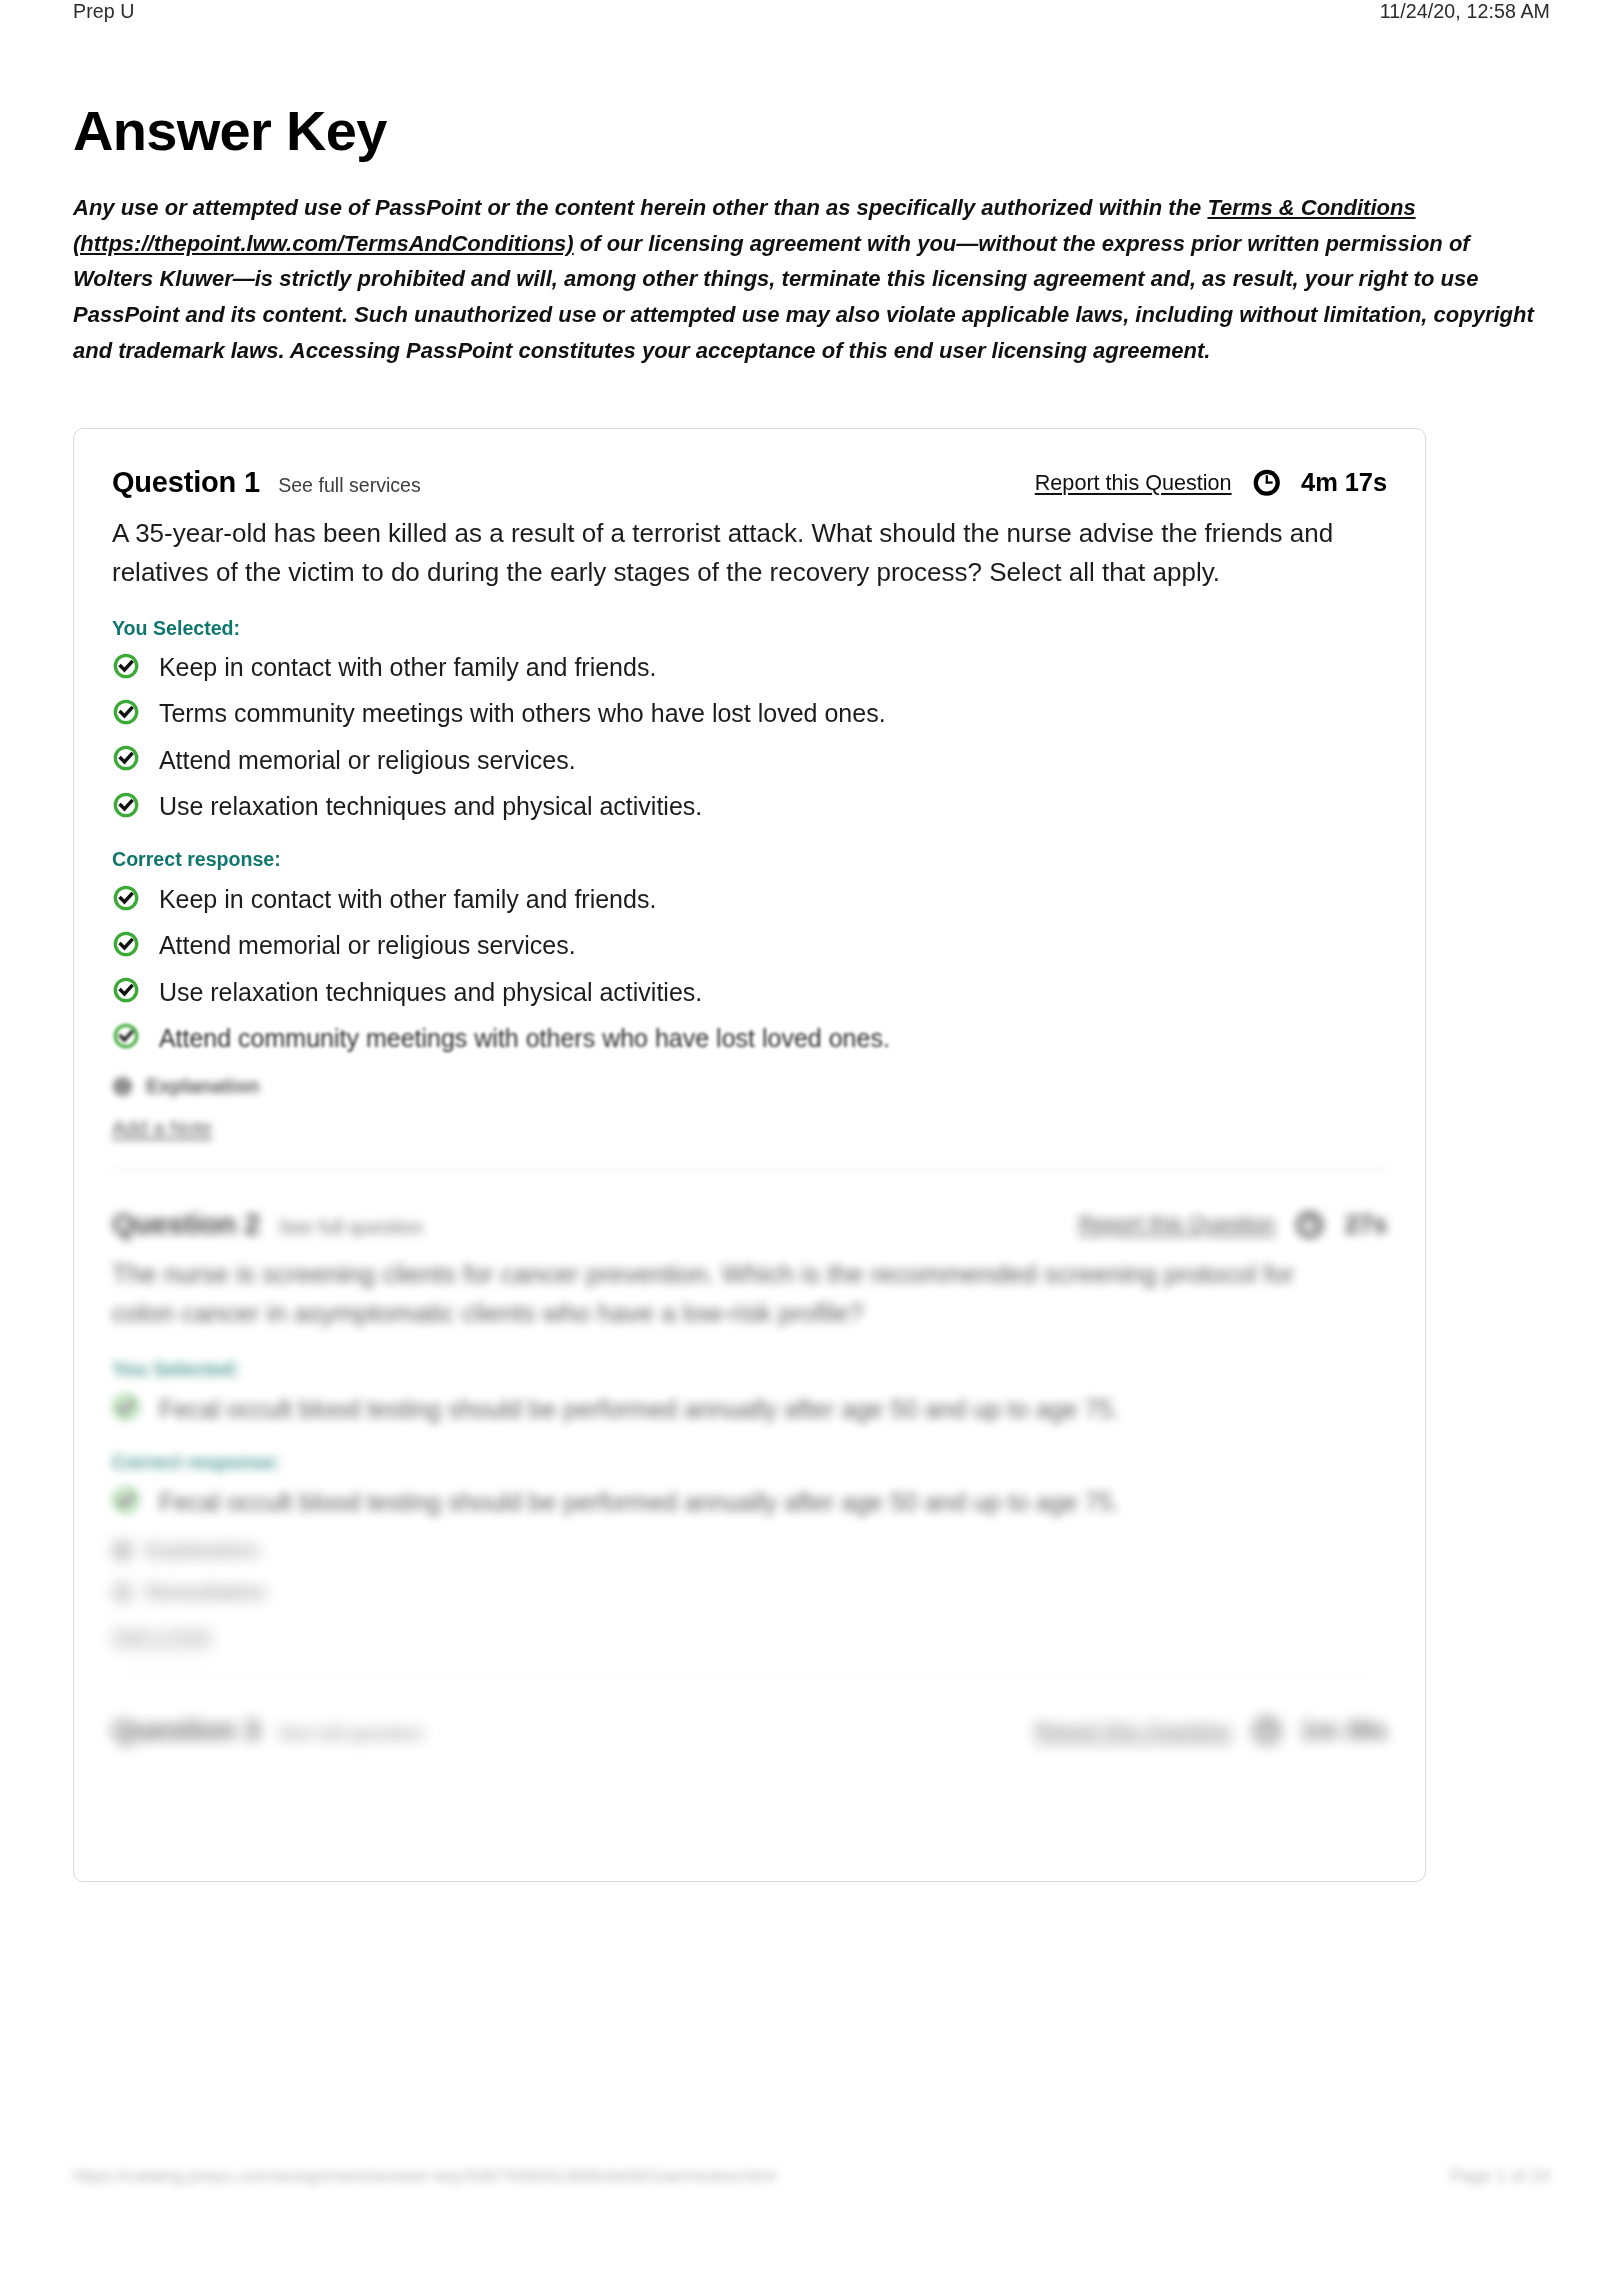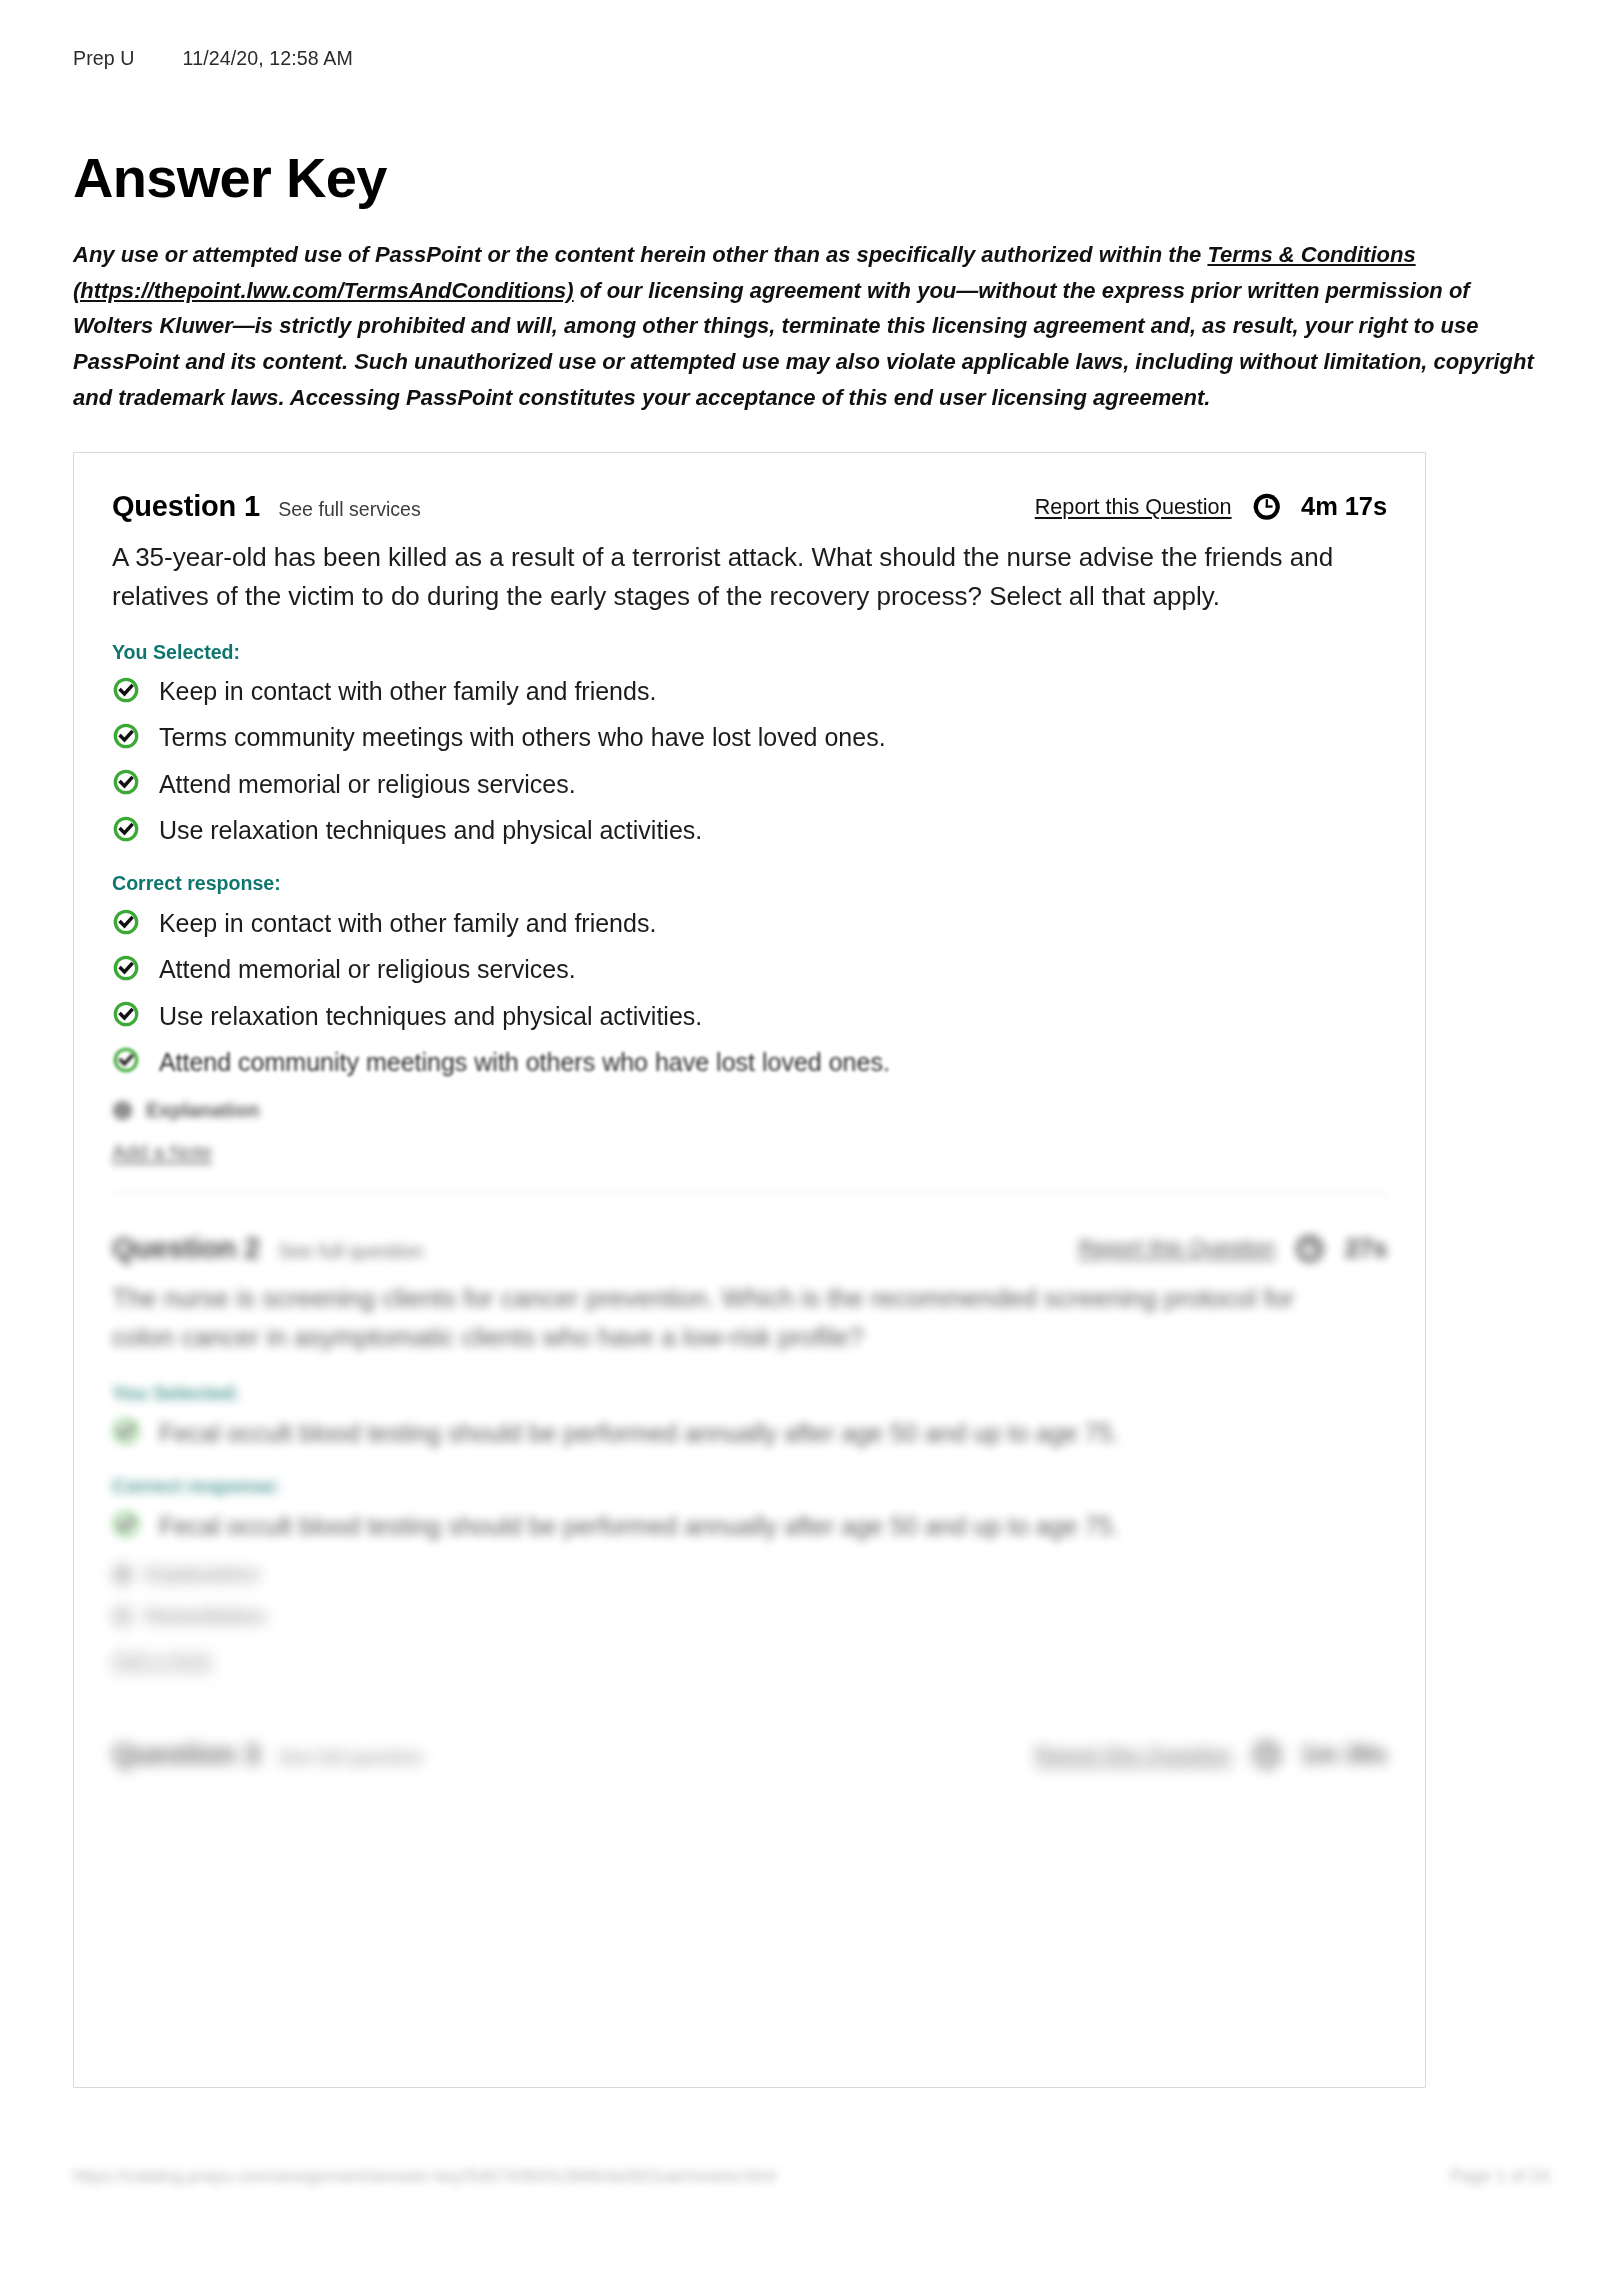--- a/index.html
+++ b/index.html
@@ -21,22 +21,22 @@
     position: relative;
     width: 1623px;
     height: 2295px;
     box-sizing: border-box;
     padding: 0 73px;
   }
 
   
   .doc-header {
     display: flex;
+    justify-content: space-between;
     align-items: baseline;
-    padding-top: 47px;
     font-size: 19.6px;
     color: #2b2b2b;
     letter-spacing: 0.1px;
     gap: 48px;
   }
   .doc-header .right { font-size: 19.6px; }
 
   
   .page-title {
     margin: 80px 0 0 0;
@@ -60,27 +60,27 @@
   }
   .legal a, .legal .lnk {
     color: #111;
     text-decoration: underline;
     text-underline-offset: 2px;
   }
 
   
   .card {
     position: relative;
-    margin-top: 37px;
+    margin-top: 60px;
     border: 1.3px solid #d9d9d9;
-    border-radius: 1px;
+    border-radius: 10px;
     background: #fff;
     box-sizing: border-box;
     width: 1353px;
-    height: 1636px;
+    height: 1454px;
     overflow: hidden;
   }
 
   .qblock { padding: 37px 38px 0 38px; }
 
   .q-divider {
     height: 1.3px;
     background: #ececec;
     margin: 29px 0 0 0;
   }

